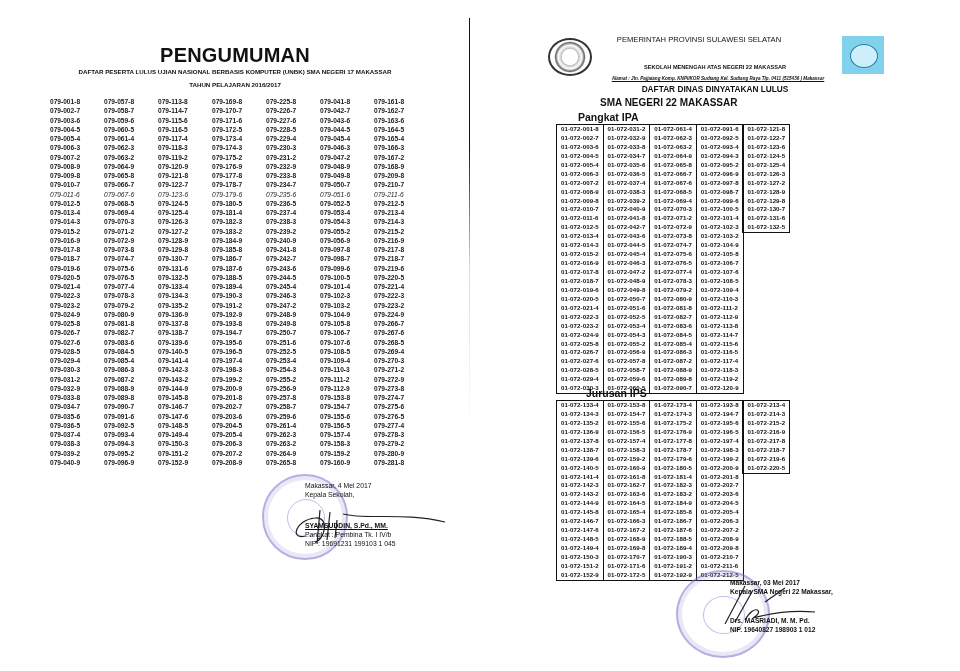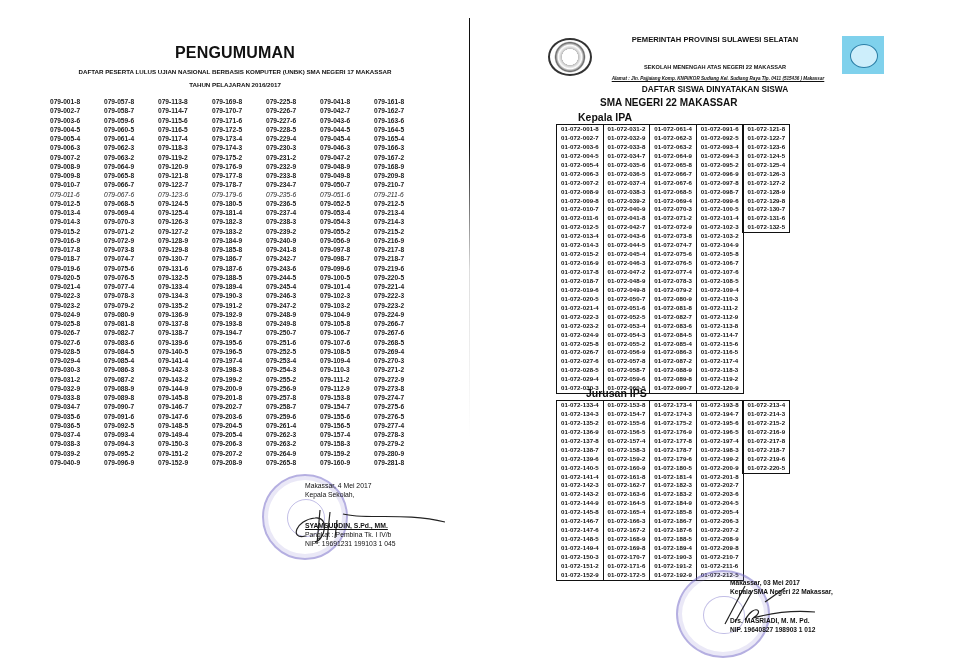--- a/index.html
+++ b/index.html
@@ -3,36 +3,36 @@
 <meta charset="utf-8">
 <style>
   html, body { margin: 0; padding: 0; }
   body { width: 960px; height: 671px; background: #ffffff; position: relative; overflow: hidden; font-family: "Liberation Sans", sans-serif; color: #111; }
   .page { position: absolute; top: 0; height: 671px; }
   #left-page { left: 0; width: 470px; }
   #right-page { left: 480px; width: 480px; }
   .divider { position: absolute; left: 469px; top: 18px; width: 1px; height: 420px; background: linear-gradient(#111, #111 30%, #ddd 60%, rgba(220,220,220,0)); }
 
   
-  .l-title { position: absolute; left: 0; width: 470px; top: 44px; text-align: center; font-weight: bold; font-size: 16px; letter-spacing: 0.2px; }
+  .l-title { position: absolute; left: 0; width: 470px; top: 44px; text-align: center; font-weight: bold; font-size: 20px; letter-spacing: 0.2px; }
   .l-sub { position: absolute; left: 0; width: 470px; top: 68px; text-align: center; font-weight: bold; font-size: 6.2px; }
   .l-sub2 { position: absolute; left: 0; width: 470px; top: 81px; text-align: center; font-weight: bold; font-size: 6.2px; }
   .l-grid { position: absolute; top: 97px; left: 50px; display: flex; gap: 0; }
   .l-col { width: 54px; }
   .l-cell { font-size: 6.6px; font-weight: bold; height: 9.25px; line-height: 9.25px; white-space: nowrap; color: #1a1a1a; }
   .l-cell.italic { font-style: italic; font-weight: normal; }
 
   .l-sign { position: absolute; left: 305px; top: 481px; font-size: 6.8px; line-height: 9px; }
   .l-sign .name { margin-top: 22px; font-weight: bold; text-decoration: underline; }
   .stamp { position: absolute; border-radius: 50%; border: 2px solid rgba(120,110,200,0.55); box-shadow: inset 0 0 0 4px rgba(140,130,210,0.18); }
   .stamp::after { content: ""; position: absolute; left: 28%; top: 28%; width: 44%; height: 44%; border: 1px solid rgba(120,110,200,0.45); border-radius: 50%; }
   .sig { position: absolute; }
 
   
-  .r-head1 { position: absolute; left: 120px; top: 35px; font-weight: bold; font-size: 7.6px; width: 230px; text-align: center; }
+  .r-head1 { position: absolute; left: 104px; top: 35px; font-weight: normal; font-size: 7.6px; width: 230px; text-align: center; }
   .r-head2 { position: absolute; left: 120px; top: 46px; font-weight: bold; font-size: 11.5px; width: 230px; text-align: center; }
   .r-head3 { position: absolute; left: 120px; top: 64px; font-weight: bold; font-size: 5.6px; width: 230px; text-align: center; }
   .r-addr { position: absolute; left: 78px; top: 76px; font-weight: bold; font-style: italic; font-size: 4.6px; width: 320px; text-align: center; text-decoration: underline; }
   .r-title1 { position: absolute; left: 120px; top: 84px; font-weight: bold; font-size: 8.3px; width: 230px; text-align: center; }
   .r-title2 { position: absolute; left: 120px; top: 97px; font-weight: bold; font-size: 10px; width: 230px; text-align: left; }
   .logo-left { position: absolute; left: 68px; top: 38px; width: 40px; height: 34px; border-radius: 50%; border: 2px solid #333; background: radial-gradient(circle, #fff 30%, #bbb 31%, #fff 45%, #666 55%, #fff 60%); }
   .logo-right { position: absolute; left: 362px; top: 36px; width: 42px; height: 38px; background: #7fd1ec; }
   .logo-right::after { content: ""; position: absolute; left: 8px; top: 8px; width: 26px; height: 22px; border-radius: 50%; background: #cdeefb; border: 1px solid #2a7ea6; }
 
   .jur { position: absolute; font-weight: bold; font-size: 10.5px; }
@@ -360,24 +360,24 @@
     <div>NIP : 19691231 199103 1 045</div>
   </div>
 </div>
 
 <div class="page" id="right-page">
   <div class="logo-left"></div>
   <div class="logo-right"></div>
   <div class="r-head1">PEMERINTAH PROVINSI SULAWESI SELATAN</div>
   <div class="r-head3">SEKOLAH MENENGAH ATAS NEGERI 22 MAKASSAR</div>
   <div class="r-addr">Alamat : Jln. Pajjaiang Komp. KNPI/KOR Sudiang Kel. Sudiang Raya Tlp. 0411 (515436 ) Makassar</div>
-  <div class="r-title1">DAFTAR SISWA DINYATAKAN SISWA</div>
+  <div class="r-title1">DAFTAR DINAS DINYATAKAN LULUS</div>
   <div class="r-title2">SMA NEGERI 22 MAKASSAR</div>
 
-  <div class="jur" style="left:98px; top:111px;">Kepala IPA</div>
+  <div class="jur" style="left:98px; top:111px;">Pangkat IPA</div>
   <div class="r-table" id="ipa-table" style="left:76px; top:124px;">
       <div class="r-col">
         <div class="r-cell">01-072-001-8</div>
         <div class="r-cell">01-072-002-7</div>
         <div class="r-cell">01-072-003-6</div>
         <div class="r-cell">01-072-004-5</div>
         <div class="r-cell">01-072-005-4</div>
         <div class="r-cell">01-072-006-3</div>
         <div class="r-cell">01-072-007-2</div>
         <div class="r-cell">01-072-008-9</div>

